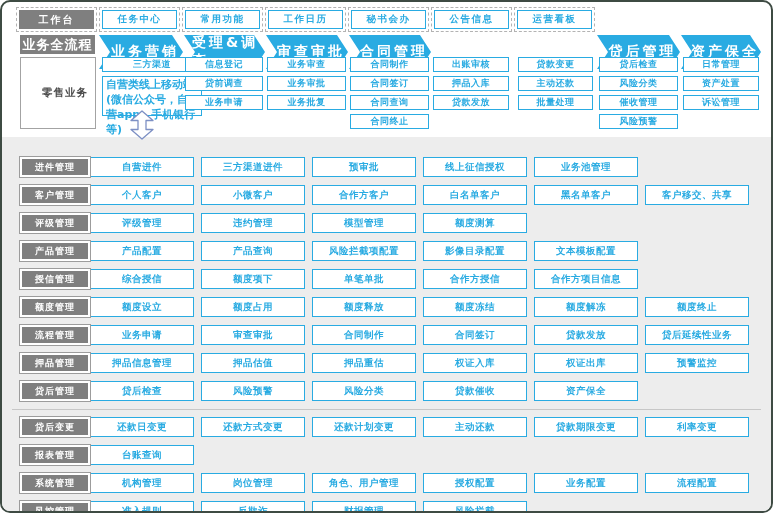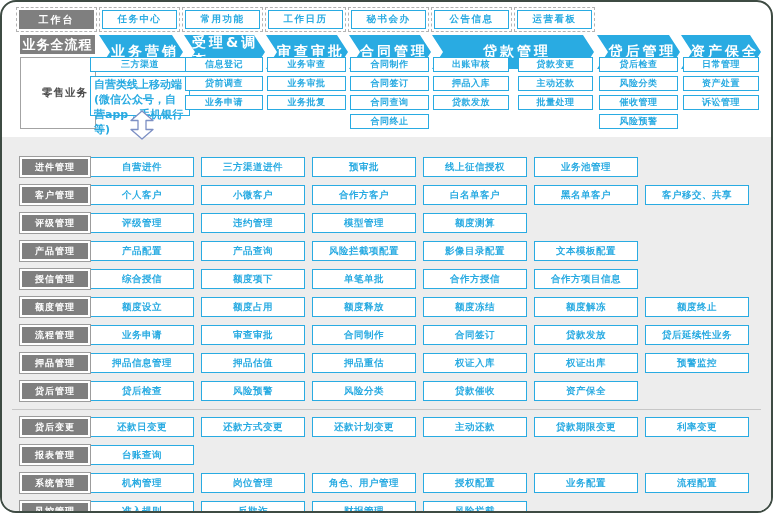--- a/index.html
+++ b/index.html
@@ -1,19 +1,19 @@
 <!DOCTYPE html>
 <html><head>
 <meta charset="utf-8">
 <style>
   * { box-sizing: border-box; margin: 0; padding: 0; }
   body { background: #fff; font-family: "DejaVu Sans", "Liberation Sans", sans-serif; }
   .frame {
     position: relative; width: 773px; height: 513px;
-    border: 2px solid #3e4b43; border-radius: 16px;
+    border: 2px solid #3e4b43; border-radius: 10px;
     background: #fff; overflow: hidden;
   }
   
   .wb-row { position: absolute; top: 5px; left: 14px; display: flex; gap: 2px; }
   .dash-cell { width: 81px; height: 25px; border: 1px dashed #b3b3b3; padding: 2px; background: #fff; }
   .top-label { width: 100%; height: 100%; background: #7f7f7f; color: #fff;
     display: flex; align-items: center; justify-content: center;
     font-size: 10px; font-weight: bold; letter-spacing: 2px; }
   .top-btn { width: 100%; height: 100%; background: #fff; border: 1px solid #29abe2;
     color: #29abe2; display: flex; align-items: center; justify-content: center;
@@ -32,21 +32,21 @@
   .s4 { left: 347px; width: 82px; }
   .s5 { left: 430px; width: 162px; }
   .s6 { left: 595px; width: 83px; }
   .s7 { left: 679px; width: 80px; }
   
   .retail-box { position: absolute; top: 55px; left: 18px; width: 76px; height: 72px;
     border: 1px solid #a3a3a3; background: #fff; color: #4d4d4d;
     display: flex; align-items: center; justify-content: center;
     font-size: 10.5px; font-weight: bold; letter-spacing: 1px; padding-left: 14px; }
   .col { position: absolute; top: 55px; display: flex; flex-direction: column; }
-  .c1 { left: 88px;  width: 100px; }
+  .c1 { left: 100px;  width: 100px; }
   .c2 { left: 183px; width: 78px; }
   .c3 { left: 265px; width: 79px; }
   .c4 { left: 348px; width: 79px; }
   .c5a { left: 431px; width: 76px; }
   .c5b { left: 516px; width: 75px; }
   .c6 { left: 597px; width: 79px; }
   .c7 { left: 681px; width: 76px; }
   .t-box { width: 100%; height: 15px; margin-bottom: 4px; background: #fff;
     border: 1px solid #29abe2; color: #29abe2;
     display: flex; align-items: center; justify-content: center;
@@ -96,21 +96,20 @@
     <div class="dash-cell">
         <div class="top-btn">运营看板</div>
       </div>
   </div>
 
   <div class="flow-label">业务全流程</div>
   <div class="arrow s1">业务营销</div>
   <div class="arrow s2">受理&amp;调查</div>
   <div class="arrow s3">审查审批</div>
   <div class="arrow s4">合同管理</div>
-  <div class="arrow s5">贷款管理</div>
   <div class="arrow s6">贷后管理</div>
   <div class="arrow s7">资产保全</div>
 
   <div class="retail-box">零售业务</div>
 
   <div class="col c1">
     <div class="t-box">三方渠道</div>
     <div class="t-box app-box">自营类线上移动端(微信公众号，自营app，手机银行等)</div>
   </div>
   <div class="col c2">

